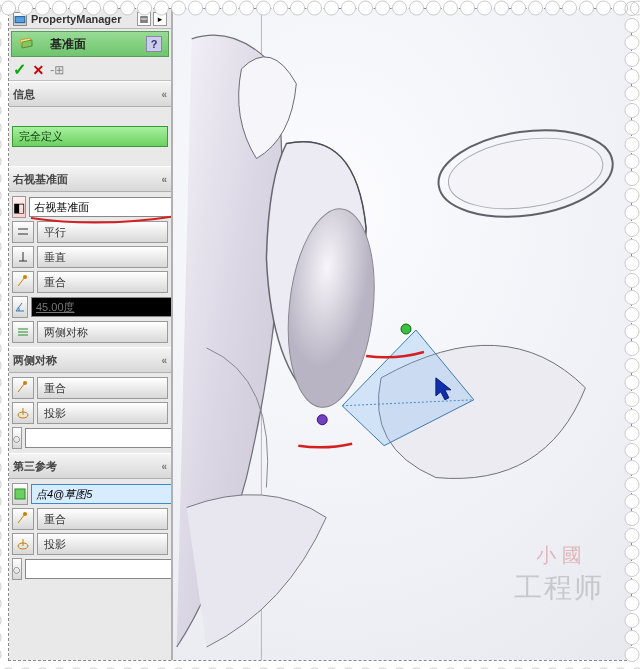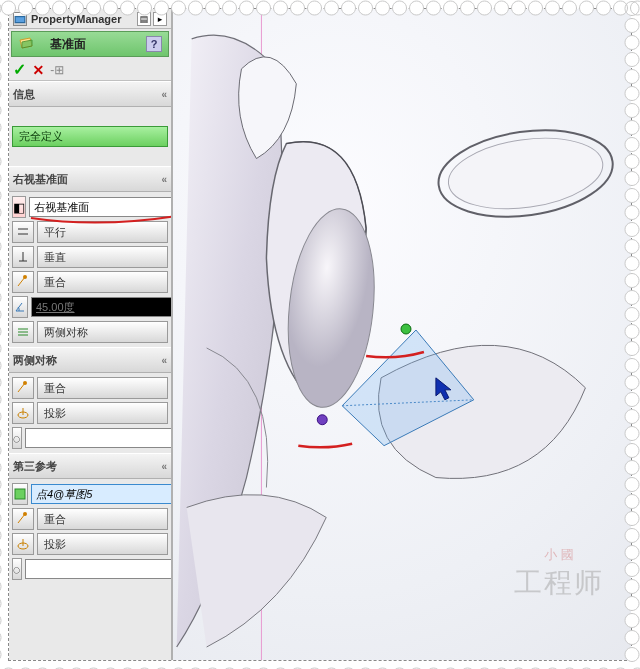--- a/index.html
+++ b/index.html
@@ -32,21 +32,21 @@
   .row input.val { flex:1; height:20px; border:1px solid #888; background:#fff; padding:8px 4px; font-size:11px;}
   .row input.val.hl { background:#d8ecff; border:1px solid #3a8acf;font-style:italic;}
   .row input.val.ro { background:#000000; color:#777;text-decoration:underline;}
   .row .spin { width:14px; display:flex; flex-direction:column;}
   .row .spin span{ height:10px; border:1px solid #888; background:#eee; font-size:7px; text-align:center; line-height:8px; color:#555;}
   .row .label-btn { flex:1; height:22px; border:1px solid #9a9a9a; background:linear-gradient(180deg,#fff,#d8d8d8); display:flex; align-items:center; padding:0 6px; color:#333;}
   .annot { position:absolute; pointer-events:none; }
   .viewport { flex:1; position:relative; background: radial-gradient(ellipse 120% 100% at 35% 30%, #fcfcff 0%, #eef0f5 60%, #e4e6ec 100%); overflow:hidden;}
   .viewport svg { position:absolute; inset:0; width:100%; height:100%;}
   .watermark { position:absolute; right:12px; bottom:26px; width:120px; height:120px; border-radius:60px; display:flex; flex-direction:column; align-items:center; justify-content:center; color:rgba(170,170,170,.55); font-family:"KaiTi","STKaiti",serif; }
-  .watermark .wm1{font-size:13px; color:rgba(200,80,80,.35);}
+  .watermark .wm1{font-size:20px; color:rgba(200,80,80,.35);}
   .watermark .wm2{font-size:28px; letter-spacing:2px;}
   .stamp-border { position:absolute; inset:0; pointer-events:none;}
 </style>
 </head>
 <body>
 
 <div class="frame">
 
   <div class="pm-panel">
 

